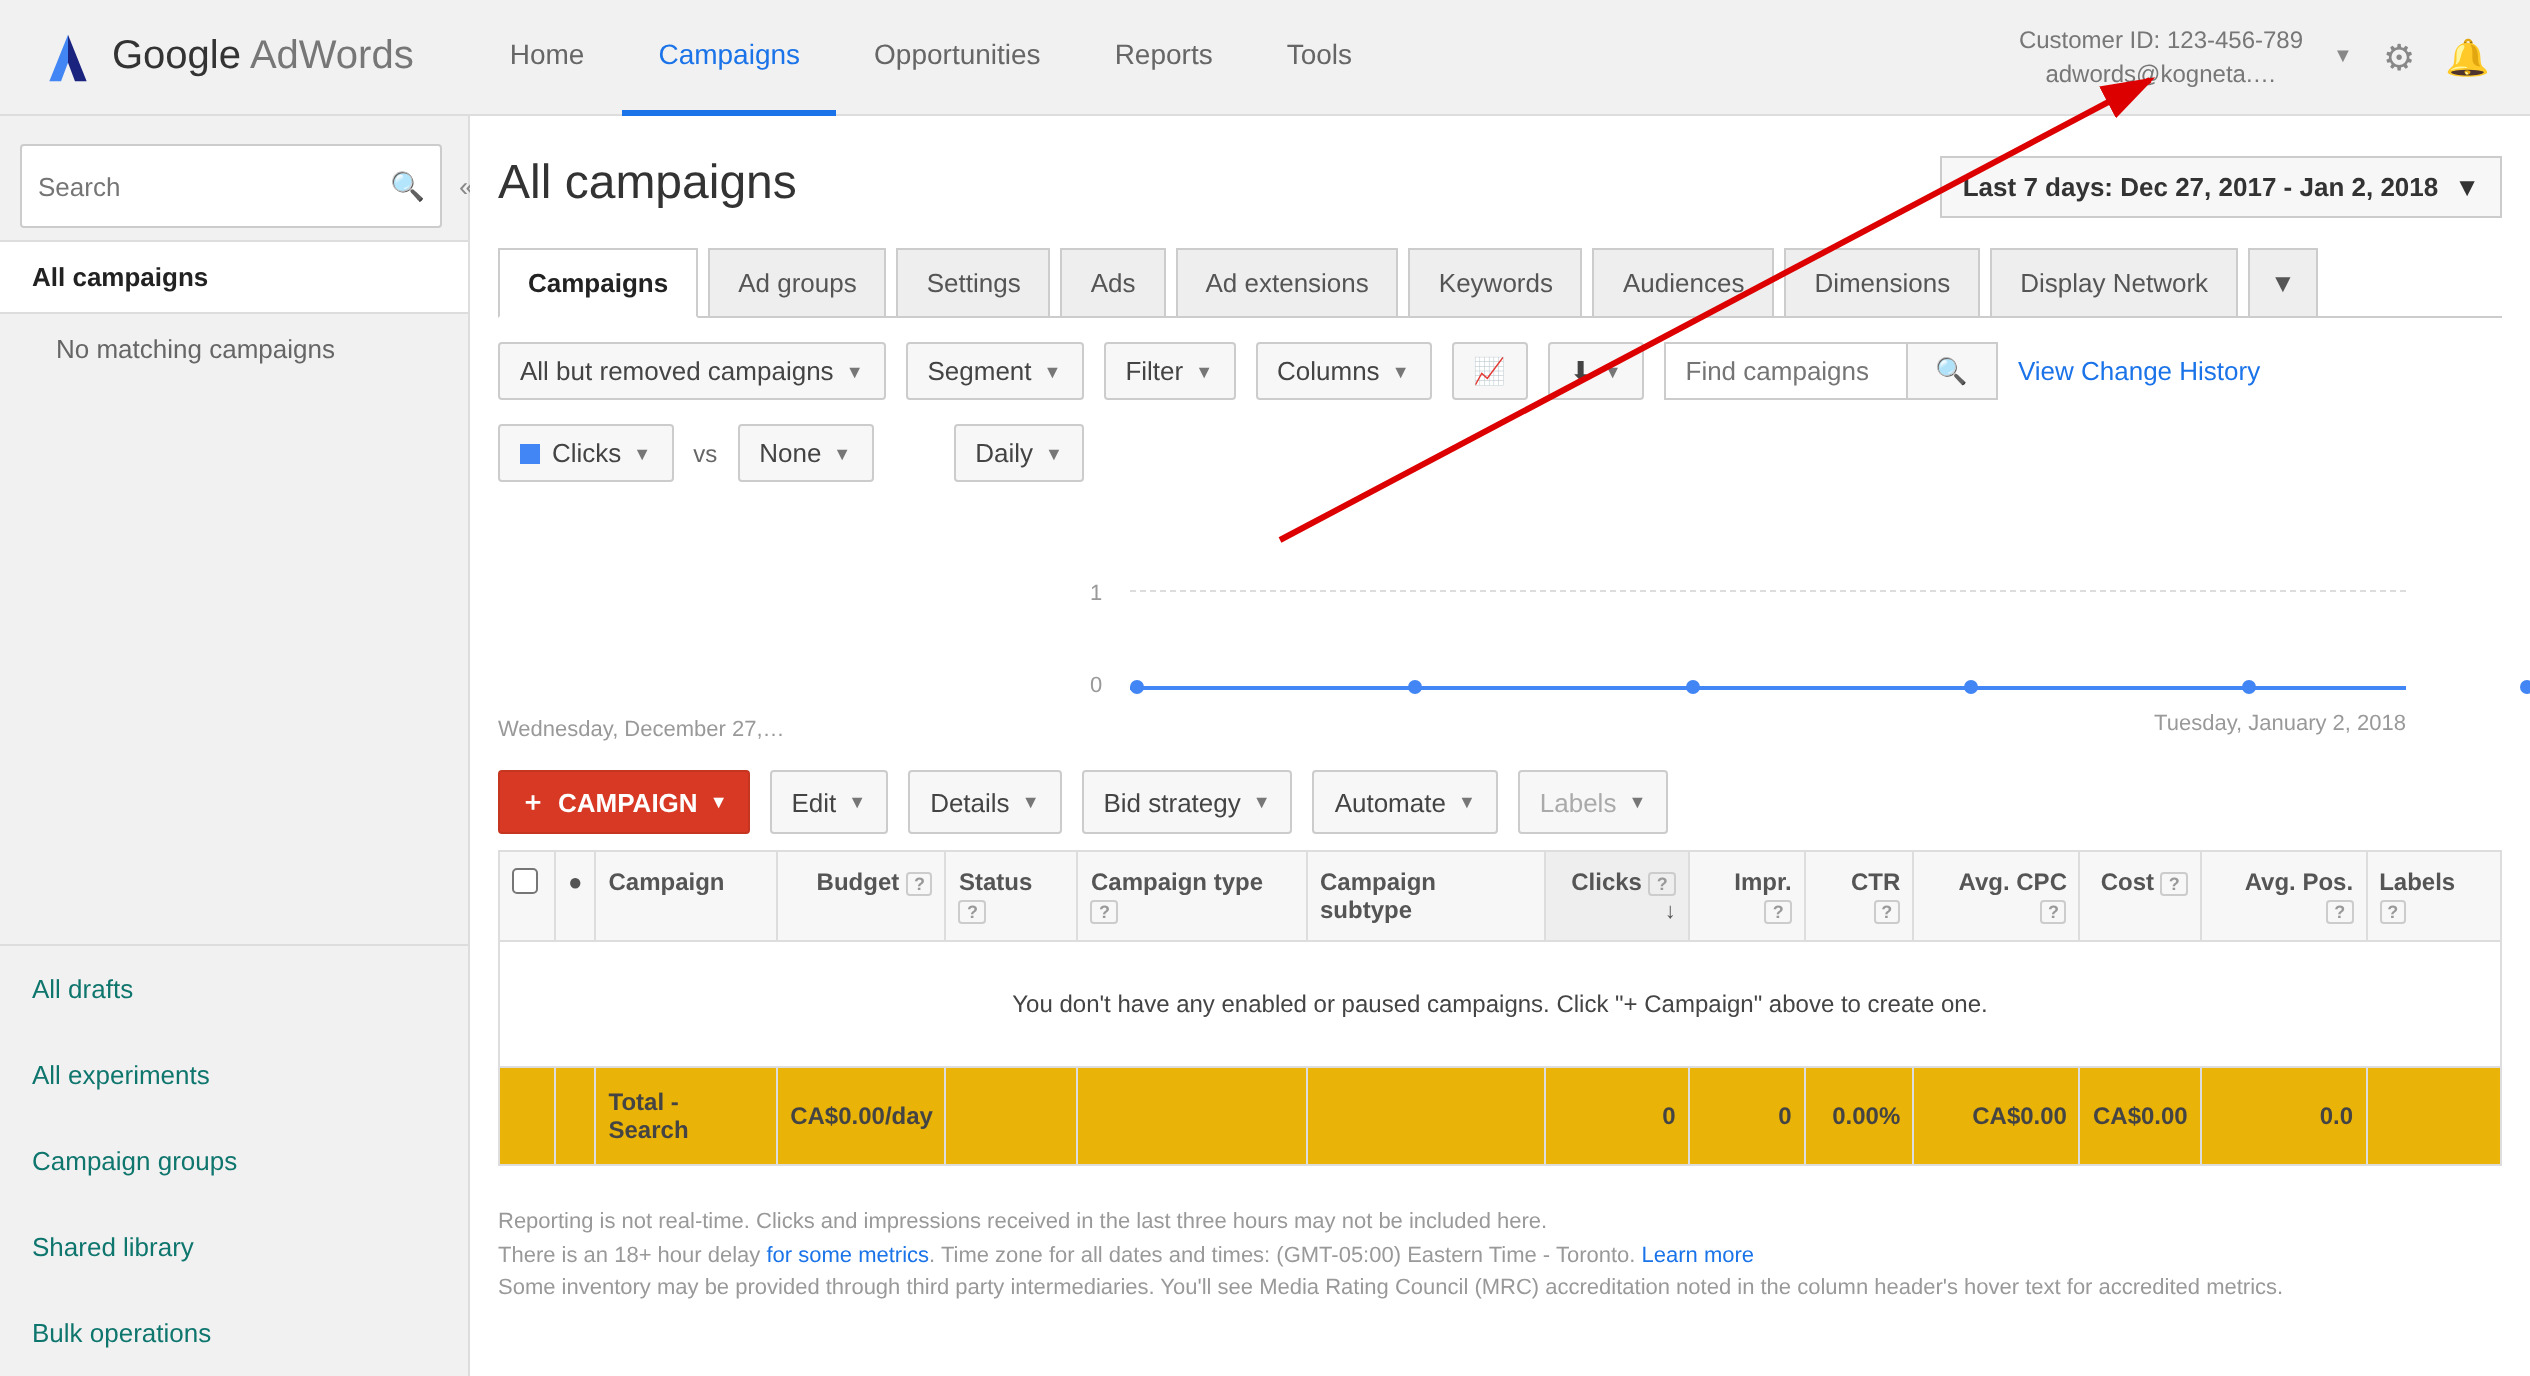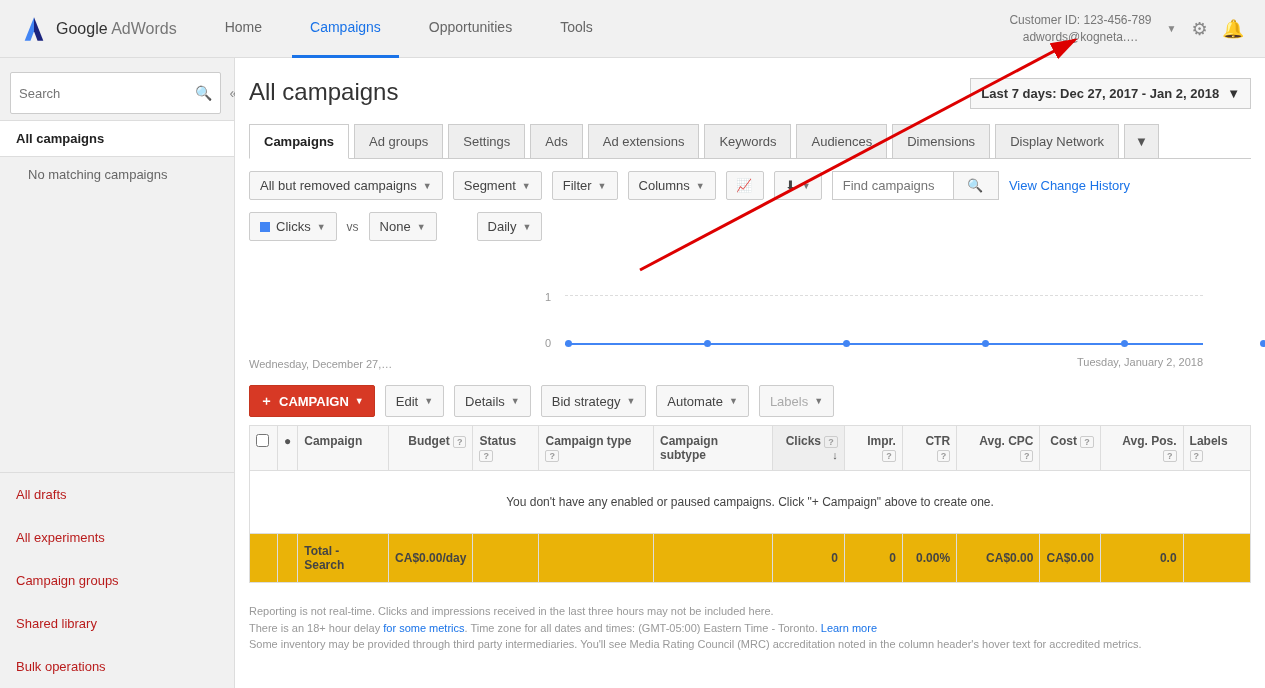--- a/index.html
+++ b/index.html
@@ -1,37 +1,37 @@
 <!DOCTYPE html>
 <html><head>
 <meta charset="utf-8">
 <style>
 * { box-sizing: border-box; margin: 0; padding: 0; }
 body { font-family: Arial, sans-serif; font-size: 13px; color: #333; background: #f1f1f1; width: 1265px; }
 .header { background: #f1f1f1; height: 58px; display: flex; align-items: center; padding: 0 20px; border-bottom: 1px solid #ddd; }
 .logo { display: flex; align-items: center; gap: 8px; }
 .logo-icon { width: 28px; height: 28px; }
-.logo-text { font-size: 16px; color: #333; }
+.logo-text { font-size: 20px; color: #333; }
 .logo-text .bold { font-weight: 400; }
 .logo-text .light { color: #777; font-weight: 300; }
-.nav { display: flex; margin-left: 30px; gap: 12px; }
+.nav { display: flex; margin-left: 30px; gap: 1px; }
 .nav-item { padding: 20px 18px; color: #666; text-decoration: none; font-size: 14px; cursor: pointer; }
 .nav-item.active { color: #1a73e8; border-bottom: 3px solid #1a73e8; }
 .header-right { margin-left: auto; display: flex; align-items: center; gap: 15px; }
 .account-info { text-align: center; font-size: 12px; color: #777; line-height: 1.4; }
 .chevron { font-size: 10px; color: #888; cursor: pointer; }
 .icon-btn { color: #888; font-size: 18px; cursor: pointer; }
 .main { display: flex; }
 .sidebar { width: 235px; background: #f1f1f1; border-right: 1px solid #ddd; padding-top: 8px; }
 .search-row { display: flex; align-items: center; padding: 6px 10px; gap: 8px; }
 .search-box { flex: 1; display: flex; align-items: center; background: #fff; border: 1px solid #ccc; border-radius: 2px; height: 42px; padding: 0 8px; }
 .search-box input { border: none; outline: none; flex: 1; font-size: 13px; }
 .search-icon { color: #aaa; font-size: 14px; }
 .collapse-btn { color: #888; font-size: 14px; cursor: pointer; }
-.sidebar-item { padding: 10px 16px; font-size: 13px; color: #b91c1c; cursor: pointer; }
+.sidebar-item { padding: 10px 16px; font-size: 13px; color: #0f766e; cursor: pointer; }
 .sidebar-item.active { background: #fff; color: #222; font-weight: bold; border-top: 1px solid #ddd; border-bottom: 1px solid #ddd; }
 .sidebar-sub { padding: 10px 16px 10px 28px; color: #666; font-size: 13px; }
 .sidebar-lower { margin-top: 280px; border-top: 1px solid #ddd; }
 .sidebar-lower .sidebar-item { padding: 14px 16px; }
 .content { flex: 1; background: #fff; padding: 20px 14px; }
 .page-title { font-size: 24px; color: #333; font-weight: normal; margin-bottom: 18px; }
 .date-range { float: right; border: 1px solid #ccc; background: #f7f7f7; padding: 7px 10px; font-size: 13px; font-weight: bold; display: flex; align-items: center; gap: 8px; cursor: pointer; }
 .tabs { display: flex; gap: 5px; border-bottom: 1px solid #ccc; margin-bottom: 12px; }
 .tab { padding: 9px 14px; background: #eee; border: 1px solid #ccc; border-bottom: none; font-size: 13px; color: #555; cursor: pointer; }
 .tab.active { background: #fff; color: #222; font-weight: bold; border-bottom: 1px solid #fff; margin-bottom: -1px; }
@@ -80,20 +80,21 @@
     <svg class="logo-icon" viewBox="0 0 24 24">
         <path fill="#4285f4" d="M12 2 L4 22 L9 22 L12 14 Z"></path>
         <path fill="#1a237e" d="M12 2 L20 22 L15 22 L12 14 Z"></path>
       </svg>
     <span class="logo-text"><span class="bold">Google</span><span class="light"> AdWords</span></span>
   </div>
   <div class="nav">
     <a class="nav-item">Home</a>
     <a class="nav-item active">Campaigns</a>
     <a class="nav-item">Opportunities</a>
+    <a class="nav-item">Reports</a>
     <a class="nav-item">Tools</a>
   </div>
   <div class="header-right">
     <div class="account-info">
       <div>Customer ID: 123-456-789</div>
       <div>adwords@kogneta.…</div>
     </div>
     <span class="chevron">▼</span>
     <span class="icon-btn">⚙</span>
     <span class="icon-btn">🔔</span>

